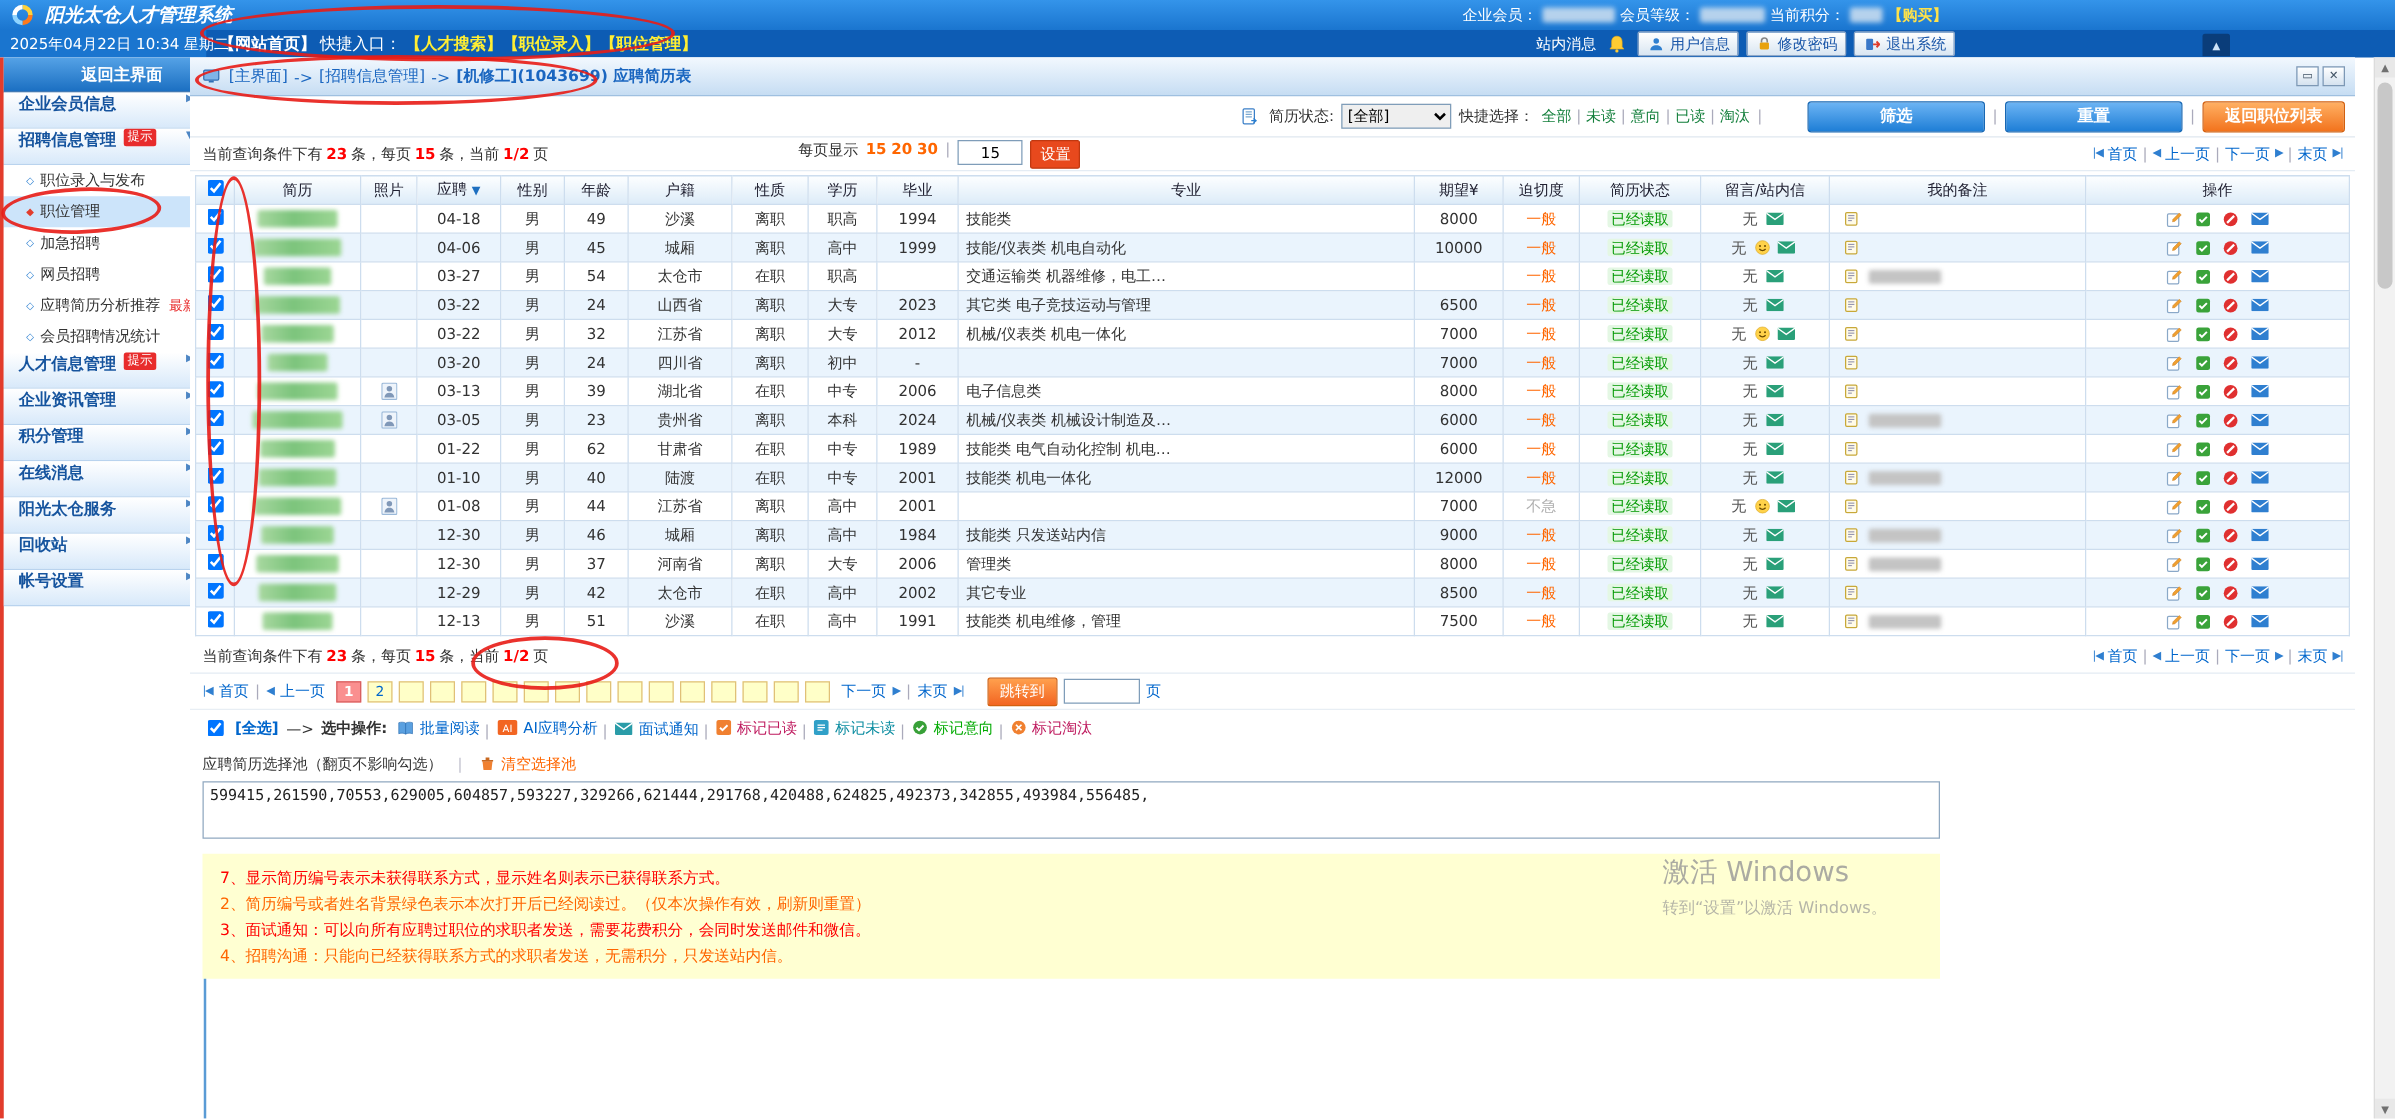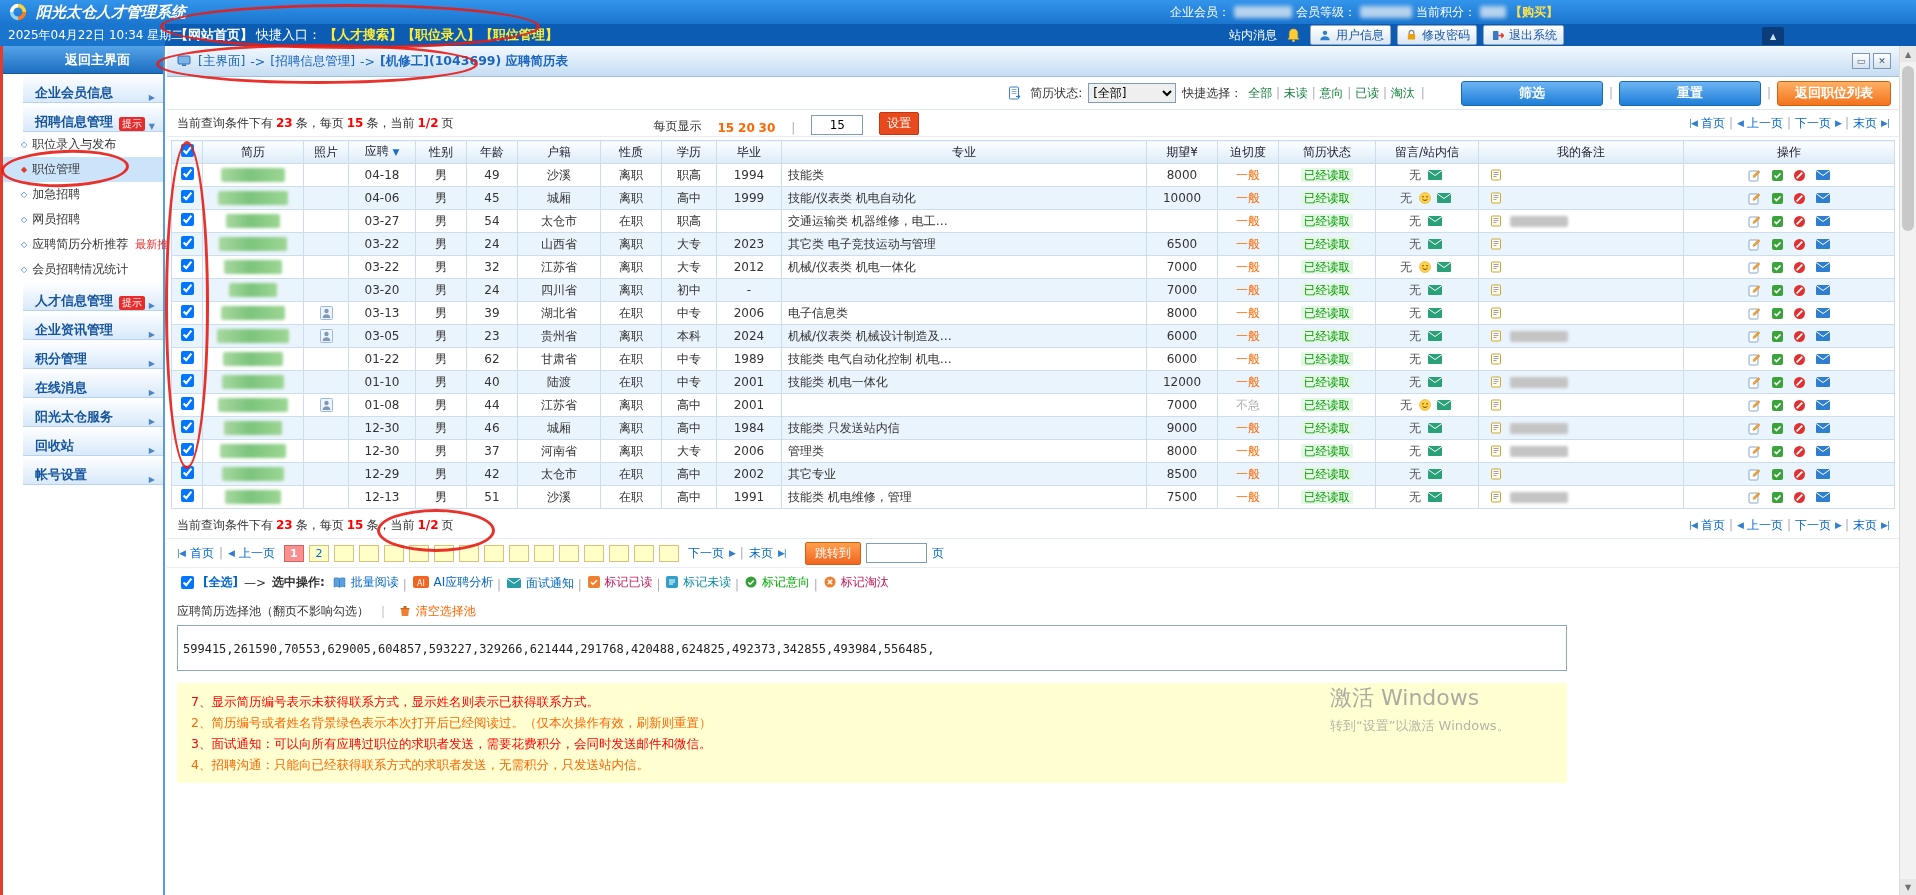--- a/index.html
+++ b/index.html
@@ -18,47 +18,47 @@
   .nav{display:flex;align-items:center;gap:3px;padding-left:10px;font-size:13px;white-space:nowrap;}
   .nav .home{font-weight:bold;cursor:pointer;}
   .nav .quick{color:#ffee33;font-weight:bold;cursor:pointer;}
   .top-right{margin-left:auto;display:flex;align-items:center;gap:6px;margin-right:352px;white-space:nowrap;}
   .tb-btn{display:inline-flex;align-items:center;gap:3px;background:linear-gradient(#ffffff,#d9e6f2);border:1px solid #8fa8c8;border-radius:2px;color:#1a56a8;font-size:12px;padding:0 6px;height:18px;cursor:pointer;}
   .collapse-tab{position:absolute;top:27px;right:132px;width:22px;height:18px;background:#0a3d7a;color:#cfe4f8;display:flex;align-items:center;justify-content:center;font-size:8px;border-radius:2px 2px 0 0;cursor:pointer;}
 
   
   .sidebar{position:absolute;left:0;top:46px;width:165px;height:849px;background:#fff;border-right:2px solid #5a9bd5;box-sizing:border-box;border-left:3px solid #e23c2c;}
   .back-main{height:27px;background:linear-gradient(#55a2e6,#1b6fc2);color:#fff;font-weight:bold;display:flex;align-items:center;justify-content:center;font-size:13px;border-bottom:1px solid #1559a0;cursor:pointer;padding-left:29px;}
-  .side-main{height:28px;display:flex;align-items:flex-end;padding:0 8px 0 12px;background:linear-gradient(#ffffff,#d8e9fa);border-bottom:1px solid #b9d3ee;color:#16549e;font-weight:bold;font-size:13px;cursor:pointer;white-space:nowrap;margin-left:20px;}
+  .side-main{height:28px;display:flex;align-items:flex-start;padding:0 8px 0 12px;background:linear-gradient(#ffffff,#d8e9fa);border-bottom:1px solid #b9d3ee;color:#16549e;font-weight:bold;font-size:13px;cursor:pointer;white-space:nowrap;}
   .side-arrow{margin-left:auto;color:#4d86c4;font-size:8px;}
   .badge-tip{background:#e82c2c;color:#fff;font-size:10px;padding:0 3px;border-radius:2px;margin-left:6px;font-weight:normal;height:14px;line-height:14px;}
   .side-sub{height:25px;display:flex;align-items:center;padding-left:18px;background:#fff;color:#333;font-size:12px;cursor:pointer;gap:5px;white-space:nowrap;}
   .side-sub.selected{background:#cce4fa;}
   .bullet{color:#2a7fd0;font-size:8px;}
   .side-sub.selected .bullet{color:#e23c2c;}
   .new-badge{color:#e82c2c;font-size:11px;margin-left:2px;}
 
   
-  .content{position:absolute;left:167px;top:46px;width:1732px;height:651px;background:#fff;box-sizing:border-box;}
+  .content{position:absolute;left:152px;top:46px;width:1732px;height:651px;background:#fff;box-sizing:border-box;}
   .breadcrumb{height:31px;background:linear-gradient(#f2f8fe,#c6ddf3);border-bottom:1px solid #9fc0e0;display:flex;align-items:center;padding:0 8px;gap:5px;color:#1a66c0;font-size:12.5px;box-sizing:border-box;}
   .crumb{cursor:pointer;white-space:nowrap;}
   .crumb-cur{font-weight:bold;white-space:nowrap;}
   .win-controls{margin-left:auto;display:flex;gap:3px;}
   .win-btn{width:16px;height:14px;border:1px solid #7d98b5;background:linear-gradient(#fff,#d5e2ef);font-size:9px;display:flex;align-items:center;justify-content:center;color:#456;cursor:pointer;}
 
   .filter-row{height:33px;display:flex;align-items:center;padding:0 8px;gap:6px;border-bottom:1px solid #e0e8f0;box-sizing:border-box;white-space:nowrap;justify-content:flex-end;}
   select.status{width:88px;height:20px;border:1px solid #7f9db9;font-size:12px;font-family:inherit;}
   .q-link{color:#15803d;cursor:pointer;}
   .sep{color:#aab;}
   .btn-blue{width:140px;height:23px;background:linear-gradient(#6cb4f4,#1e7ed6);border:1px solid #1868b4;border-radius:3px;color:#fff;font-weight:bold;font-size:13px;display:flex;align-items:center;justify-content:center;cursor:pointer;}
   .btn-orange{width:112px;height:23px;background:linear-gradient(#ffb063,#f2731d);border:1px solid #d2600f;border-radius:3px;color:#fff;font-weight:bold;font-size:13px;display:flex;align-items:center;justify-content:center;cursor:pointer;}
 
   .info-row{height:27px;display:flex;align-items:center;padding:0 10px;border-bottom:1px solid #e4ecf4;font-size:12px;box-sizing:border-box;white-space:nowrap;}
   .num-red{color:#f00;font-weight:bold;margin:0 3px;}
-  .perpage{margin-left:200px;display:flex;align-items:flex-end;gap:16px;}
+  .perpage{margin-left:200px;display:flex;align-items:flex-start;gap:6px;}
   .pp-opt{color:#f60;font-weight:bold;cursor:pointer;}
   input.pp-input{width:46px;height:16px;border:1px solid #7f9db9;font-size:12px;text-align:center;font-family:inherit;}
   .btn-set{background:#e8491d;color:#fff;font-size:12px;padding:2px 7px;border-radius:2px;cursor:pointer;border:1px solid #c03810;}
   .pager-slot{margin-left:auto;}
   .pager-inline{display:inline-flex;align-items:center;gap:4px;color:#0066cc;}
   .pg-ic{color:#2f7fd0;font-size:9px;letter-spacing:-1px;}
   .pg-link{cursor:pointer;}
 
   table.resumes{width:1724px;margin:3px 4px;border-collapse:collapse;table-layout:fixed;font-size:12px;}
   .resumes th,.resumes td{border:1px solid #cdddee;text-align:center;height:19px;padding:0 2px;overflow:hidden;white-space:nowrap;line-height:19px;}
@@ -82,21 +82,21 @@
   .btn-jump{background:linear-gradient(#ffa04d,#f26522);border:1px solid #d2600f;color:#fff;padding:2px 9px;border-radius:2px;font-size:12px;cursor:pointer;margin-left:14px;}
   input.jump-input{width:55px;height:16px;border:1px solid #7f9db9;font-family:inherit;}
 
   .batchrow{height:30px;display:flex;align-items:center;padding:0 10px;gap:6px;border-top:1px solid #e8eef4;box-sizing:border-box;white-space:nowrap;}
   .select-all{color:#0066cc;font-weight:bold;cursor:pointer;}
   .op-link{display:inline-flex;align-items:center;gap:3px;cursor:pointer;}
   .op-blue{color:#0066cc}.op-orange{color:#be185d}.op-green{color:#0a0}.op-teal{color:#0a8ca0}
 
   .pool-row{height:24px;display:flex;align-items:center;gap:8px;padding:0 10px;margin-top:2px;white-space:nowrap;}
   .clear-link{color:#f60;display:inline-flex;gap:3px;align-items:center;cursor:pointer;}
-  textarea.pool{margin:2px 10px;width:1390px;height:46px;border:1px solid #90a8c0;font-family:"DejaVu Sans Mono","Liberation Mono",monospace;font-size:12px;padding:16px 5px;resize:none;color:#222;overflow-y:scroll;box-sizing:border-box;display:block;}
+  textarea.pool{margin:2px 10px;width:1390px;height:46px;border:1px solid #90a8c0;font-family:"DejaVu Sans Mono","Liberation Mono",monospace;font-size:12px;padding:3px 5px;resize:none;color:#222;overflow-y:scroll;box-sizing:border-box;display:block;}
   .notice{margin:12px 10px 0;width:1390px;background:#ffffd2;padding:8px 14px;line-height:21px;font-size:12.5px;box-sizing:border-box;}
   .notice .red{color:#f00;}
   .notice .orange{color:#f60;}
 
   
   .vscroll{position:absolute;right:0;top:46px;width:17px;height:849px;background:#f2f2f2;border-left:1px solid #dcdcdc;box-sizing:border-box;}
   .vs-arrow{position:absolute;left:0;width:16px;height:16px;display:flex;align-items:center;justify-content:center;color:#707070;font-size:8px;background:#e8e8e8;}
   .vs-up{top:0;} .vs-down{bottom:0;}
   .vs-thumb{position:absolute;top:20px;left:2px;width:12px;height:165px;background:#c8c8c8;border-radius:6px;}
 

